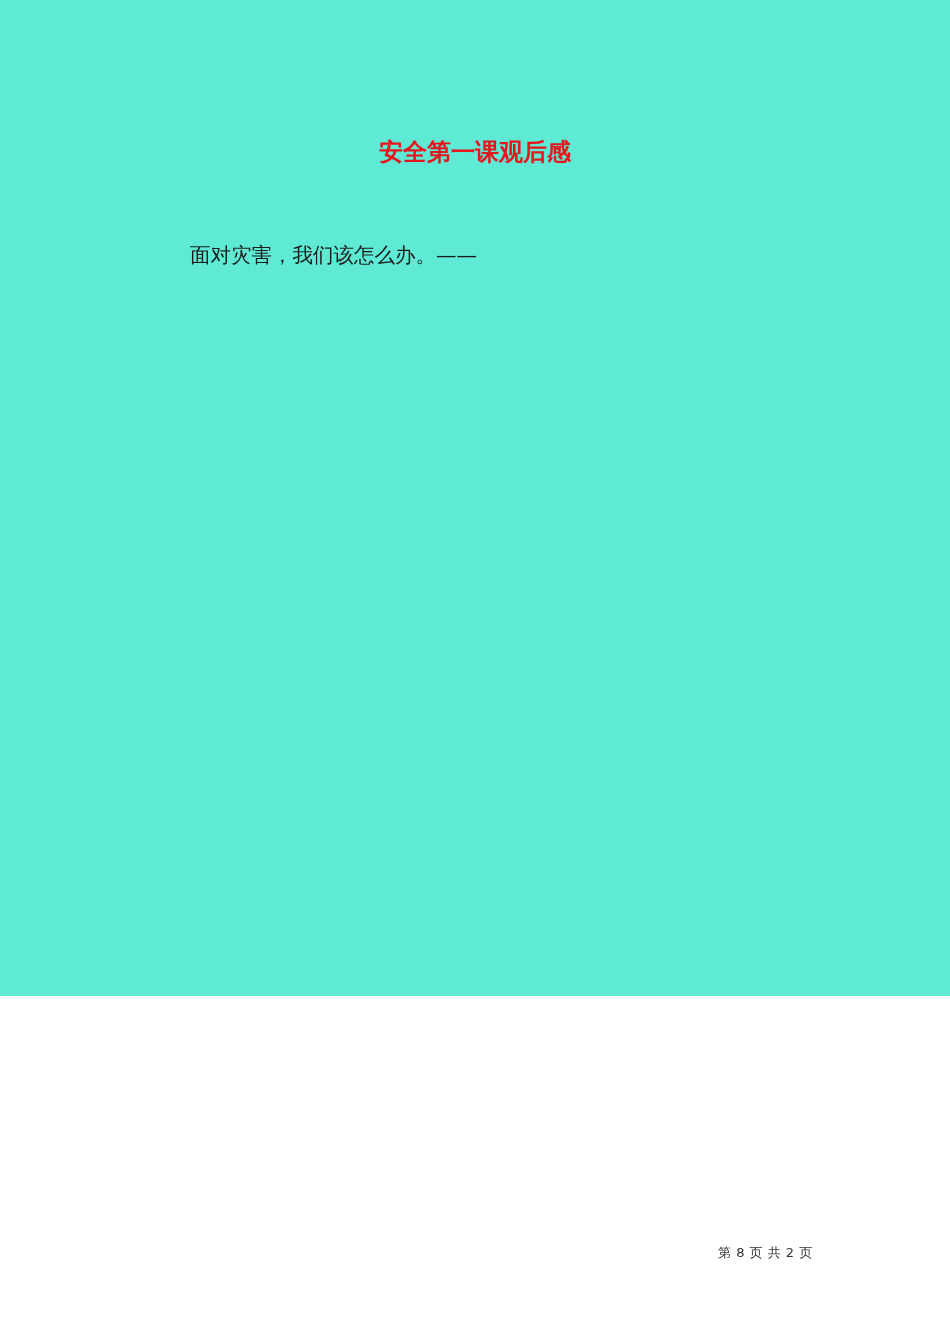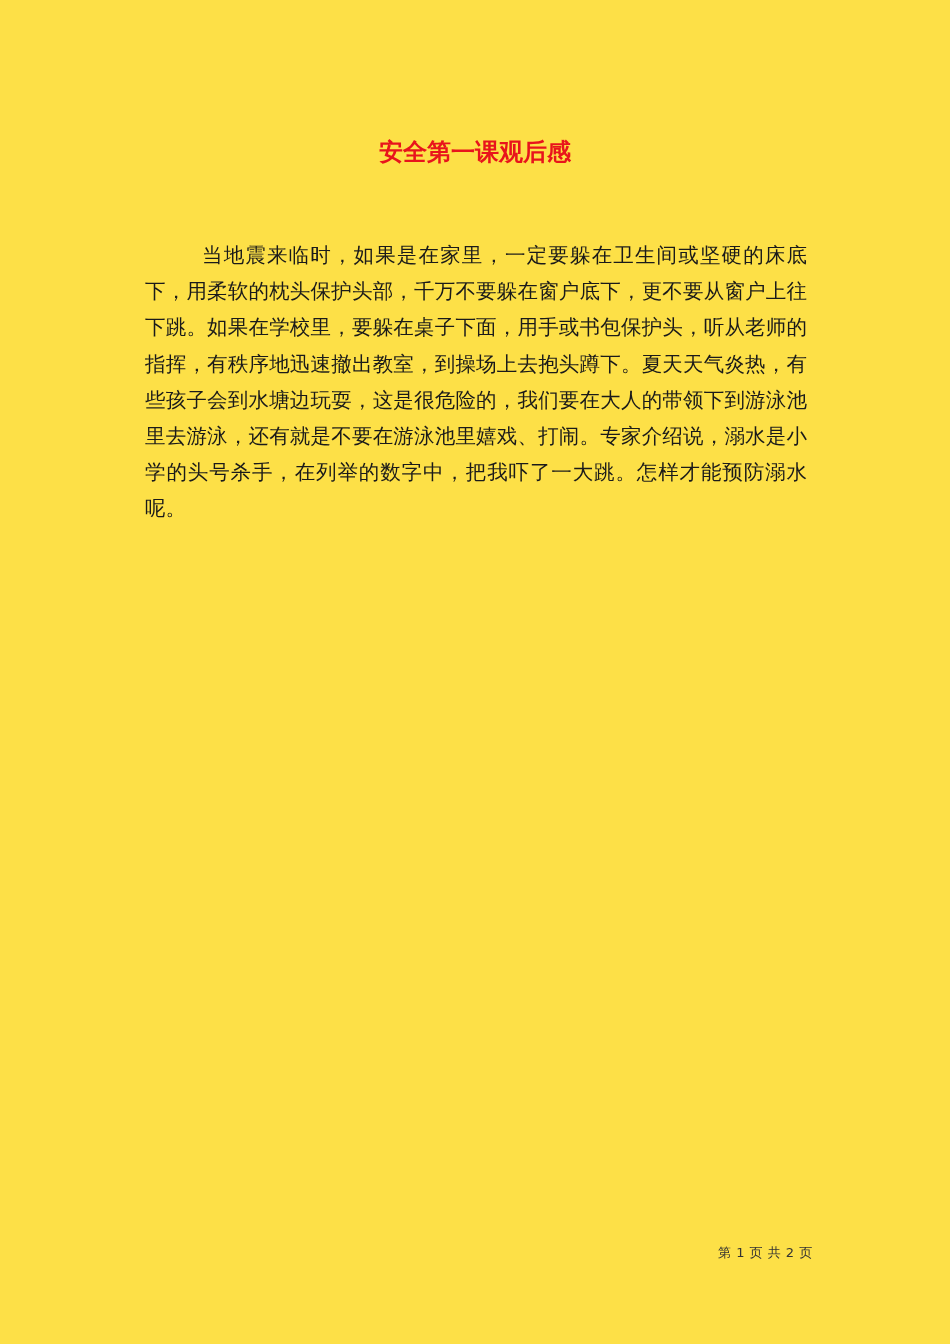--- a/index.html
+++ b/index.html
@@ -12,22 +12,22 @@
       height: 1344px;
       position: relative;
       overflow: hidden;
       font-family: "DejaVu Serif", "Liberation Serif", serif;
       color: #1a1a1a;
     }
     .page {
       position: absolute;
       left: 0; top: 0;
       width: 950px;
-      height: 1344px;
-      background: #fde047;
+      height: 996px;
+      background: #5eead4;
     }
     .title {
       position: absolute;
       top: 136px;
       left: 0;
       width: 950px;
       text-align: center;
       font-family: "DejaVu Sans", "Liberation Sans", sans-serif;
       font-weight: bold;
       font-size: 24px;
@@ -60,17 +60,17 @@
       letter-spacing: 0.5px;
     }
   </style>
 </head>
 <body>
 
 <div class="page">
   <div class="title" style="color:#e8141c;">安全第一课观后感</div>
 
   <div class="body-text">
-    <p class="indent2">当地震来临时，如果是在家里，一定要躲在卫生间或坚硬的床底下，用柔软的枕头保护头部，千万不要躲在窗户底下，更不要从窗户上往下跳。如果在学校里，要躲在桌子下面，用手或书包保护头，听从老师的指挥，有秩序地迅速撤出教室，到操场上去抱头蹲下。夏天天气炎热，有些孩子会到水塘边玩耍，这是很危险的，我们要在大人的带领下到游泳池里去游泳，还有就是不要在游泳池里嬉戏、打闹。专家介绍说，溺水是小学的头号杀手，在列举的数字中，把我吓了一大跳。怎样才能预防溺水呢。</p>
+    <p class="indent1">面对灾害，我们该怎么办。——</p>
   </div>
 
-  <div class="footer">第 1 页 共 2 页</div>
+  <div class="footer">第 8 页 共 2 页</div>
 </div>
 
 </body></html>

